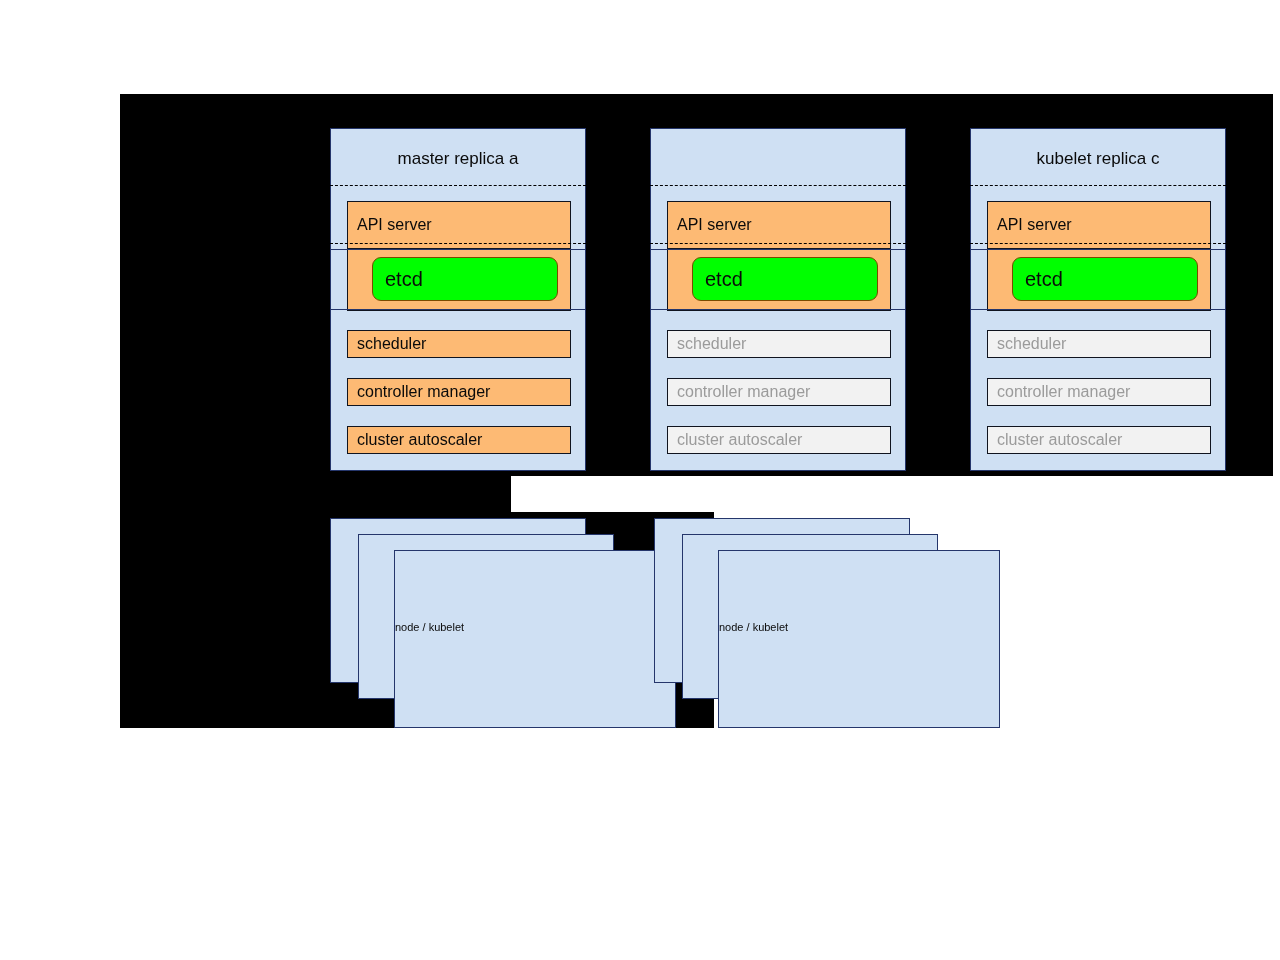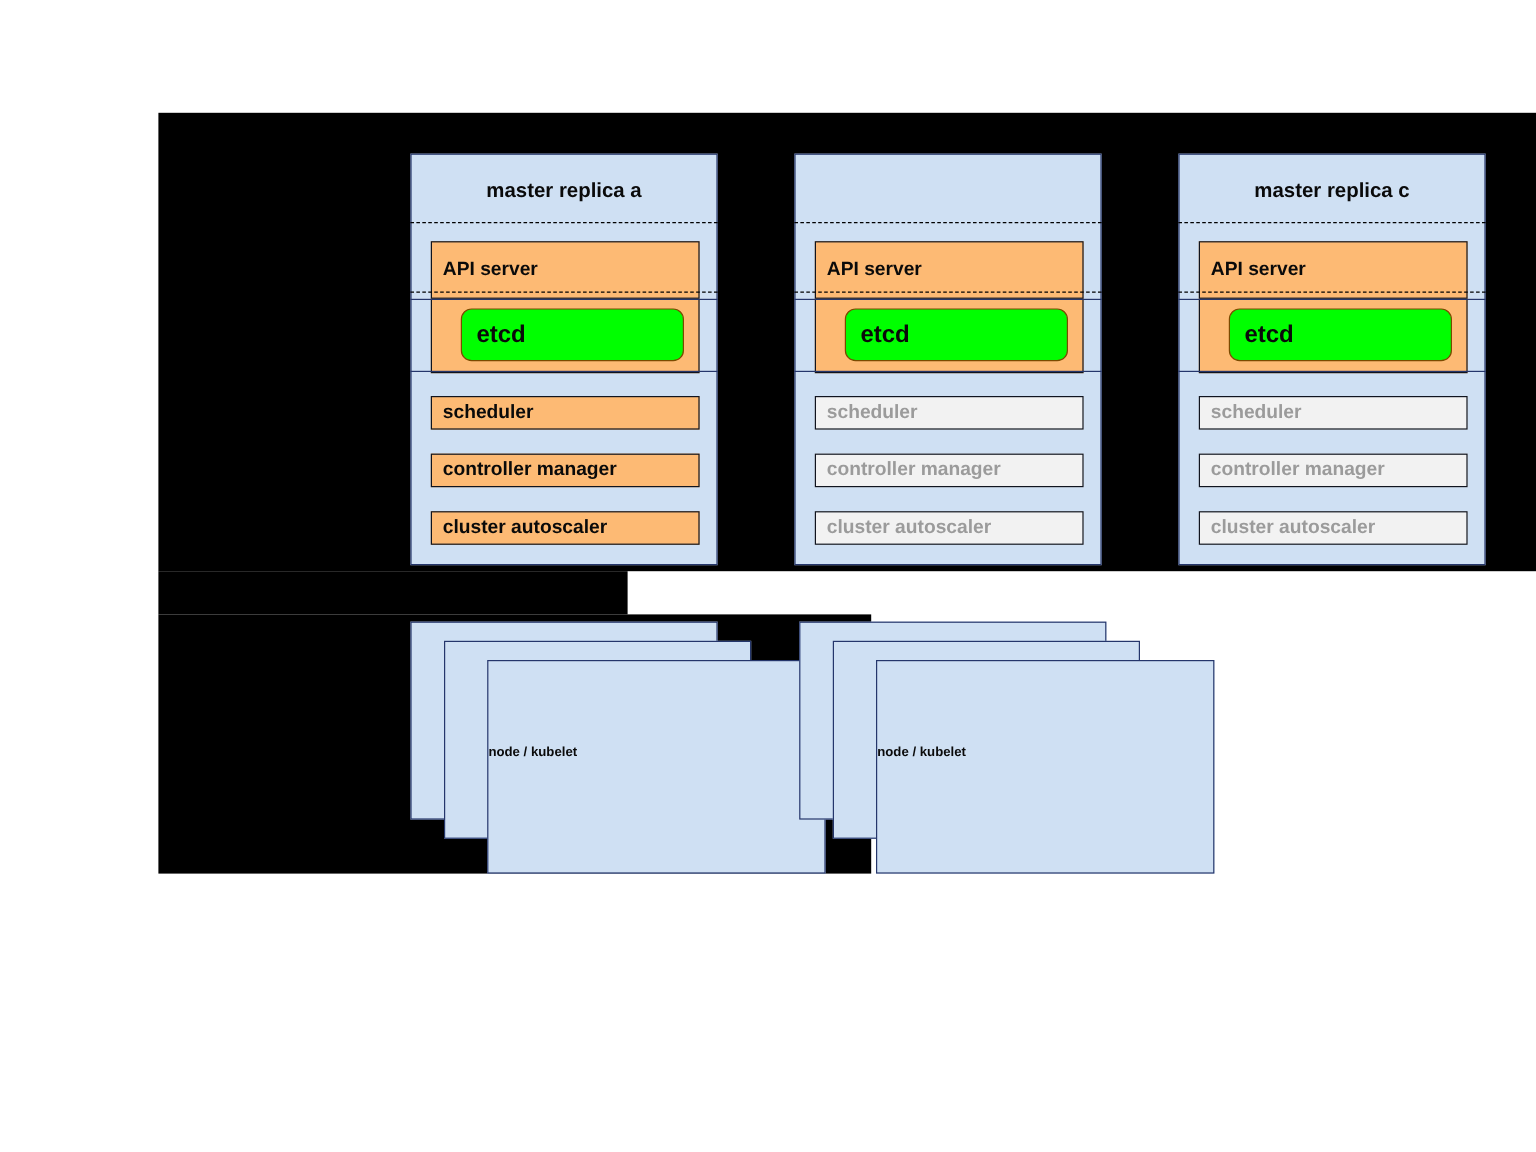--- a/index.html
+++ b/index.html
@@ -10,24 +10,23 @@
   body {
     width: 1280px;
     height: 960px;
     position: relative;
     font-family: "Liberation Sans", sans-serif;
     overflow: hidden;
   }
 
   #stage {
     position: absolute;
-    left: 12px; top: 0;
+    left: 0; top: 0;
     width: 1196px;
     height: 960px;
-    font-weight: bold;
   }
 
   
   .backdrop {
     position: absolute;
     background: #000000;
   }
   #backdrop-top   { left:120px; top:94px;  width:1153px; height:382px; }
   #backdrop-midL  { left:120px; top:476px; width:391px;  height:36px;  }
   #backdrop-bot   { left:120px; top:512px; width:594px;  height:216px; }
@@ -200,21 +199,21 @@
     </div>
 
     <div class="comp on api-box">API server</div>
 
     <div class="comp off sched-box">scheduler</div>
     <div class="comp off ctrl-box">controller manager</div>
     <div class="comp off auto-box">cluster autoscaler</div>
   </div>
 
   <div class="replica" id="replica-c">
-    <div class="replica-title">master replica c</div>
+    <div class="replica-title">kubelet replica c</div>
 
     <div class="dash-line dash-1"></div>
     <div class="dash-line dash-2"></div>
     <div class="solid-line solid-1"></div>
     <div class="solid-line solid-2"></div>
 
     <div class="comp on etcd-host">
       <div class="etcd-inner">etcd</div>
     </div>
 

